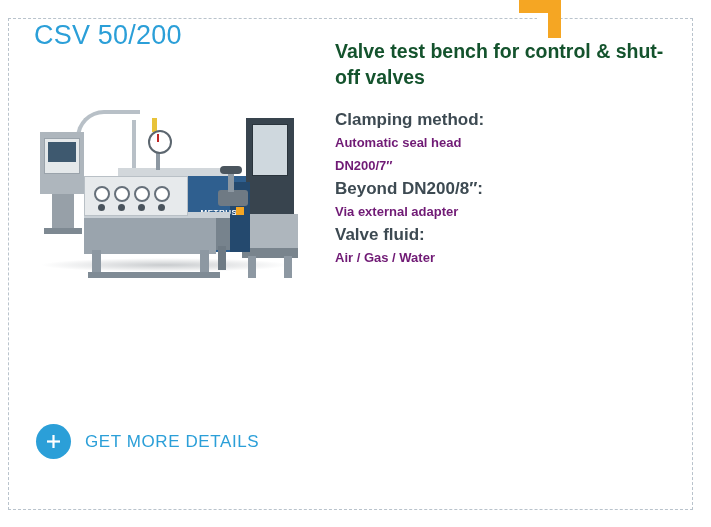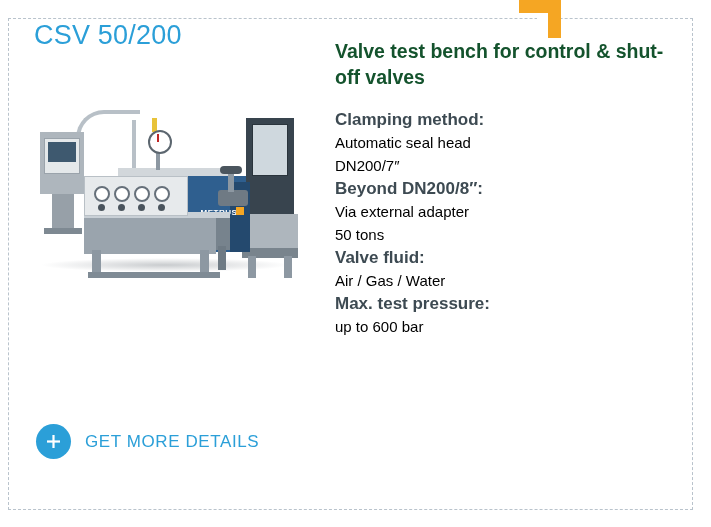--- a/index.html
+++ b/index.html
@@ -106,23 +106,23 @@
     padding: 0;
     list-style: none;
   }
   .spec-term {
     color: #3d4a52;
     font-size: 17px;
     font-weight: bold;
     line-height: 23px;
   }
   .spec-desc {
-    color: #000000;
-    font-size: 15px;
-    font-weight: normal;
+    color: #701a75;
+    font-size: 13px;
+    font-weight: bold;
     line-height: 23px;
   }
 
   
   .cta {
     position: absolute;
     left: 36px;
     top: 424px;
     display: flex;
     align-items: center;
@@ -300,29 +300,24 @@
         <div class="spec-desc">Automatic seal head</div>
       </div>
       <div>
         <div class="spec-desc">DN200/7″</div>
       </div>
       <div>
         <div class="spec-term">Beyond DN200/8″:</div>
         <div class="spec-desc">Via external adapter</div>
       </div>
       <div>
-        <div class="spec-desc">50 tons</div>
       </div>
       <div>
         <div class="spec-term">Valve fluid:</div>
         <div class="spec-desc">Air / Gas / Water</div>
-      </div>
-      <div>
-        <div class="spec-term">Max. test pressure:</div>
-        <div class="spec-desc">up to 600 bar</div>
       </div>
     </div>
   </div>
 
   <div class="cta">
     <div class="cta-circle">
       <svg width="17" height="17" viewBox="0 0 17 17" aria-hidden="true">
         <rect x="7.4" y="2" width="2.2" height="13" fill="#ffffff"></rect>
         <rect x="2" y="7.4" width="13" height="2.2" fill="#ffffff"></rect>
       </svg>

